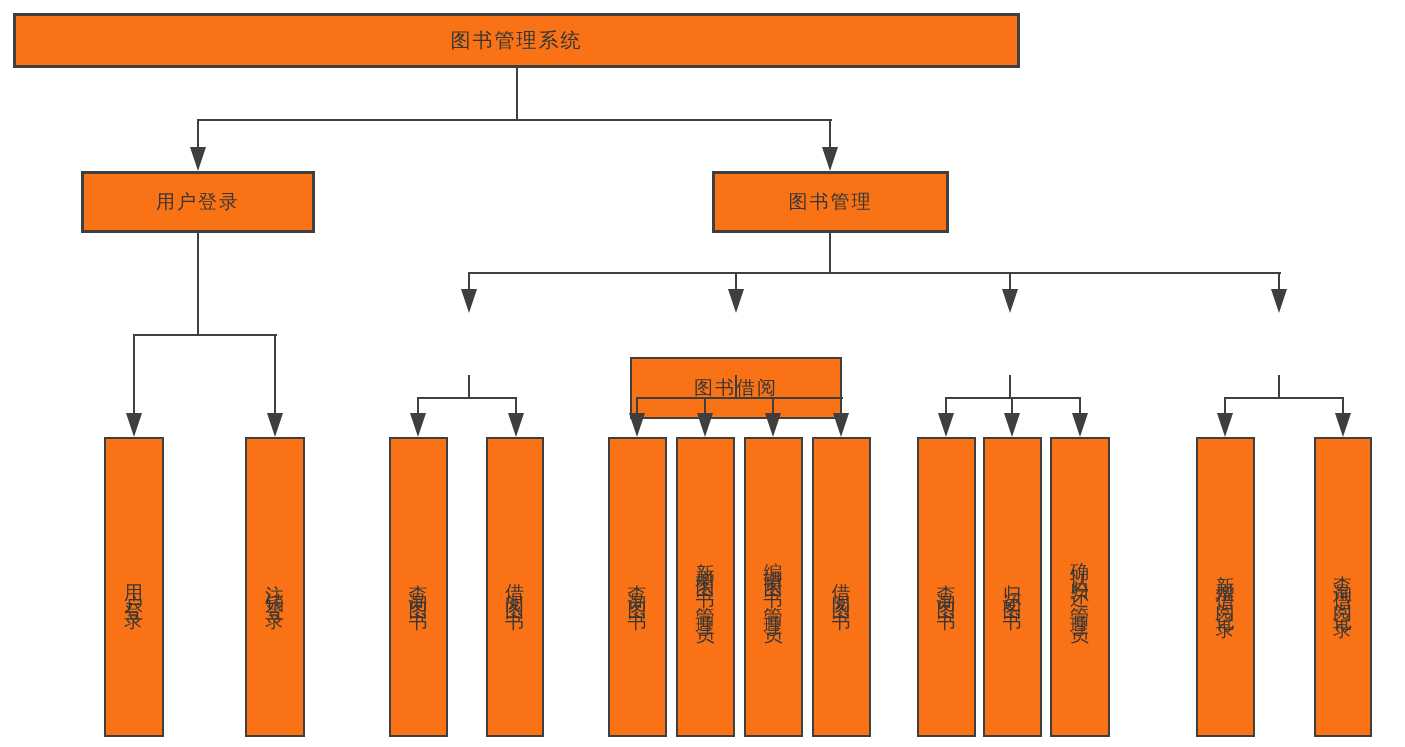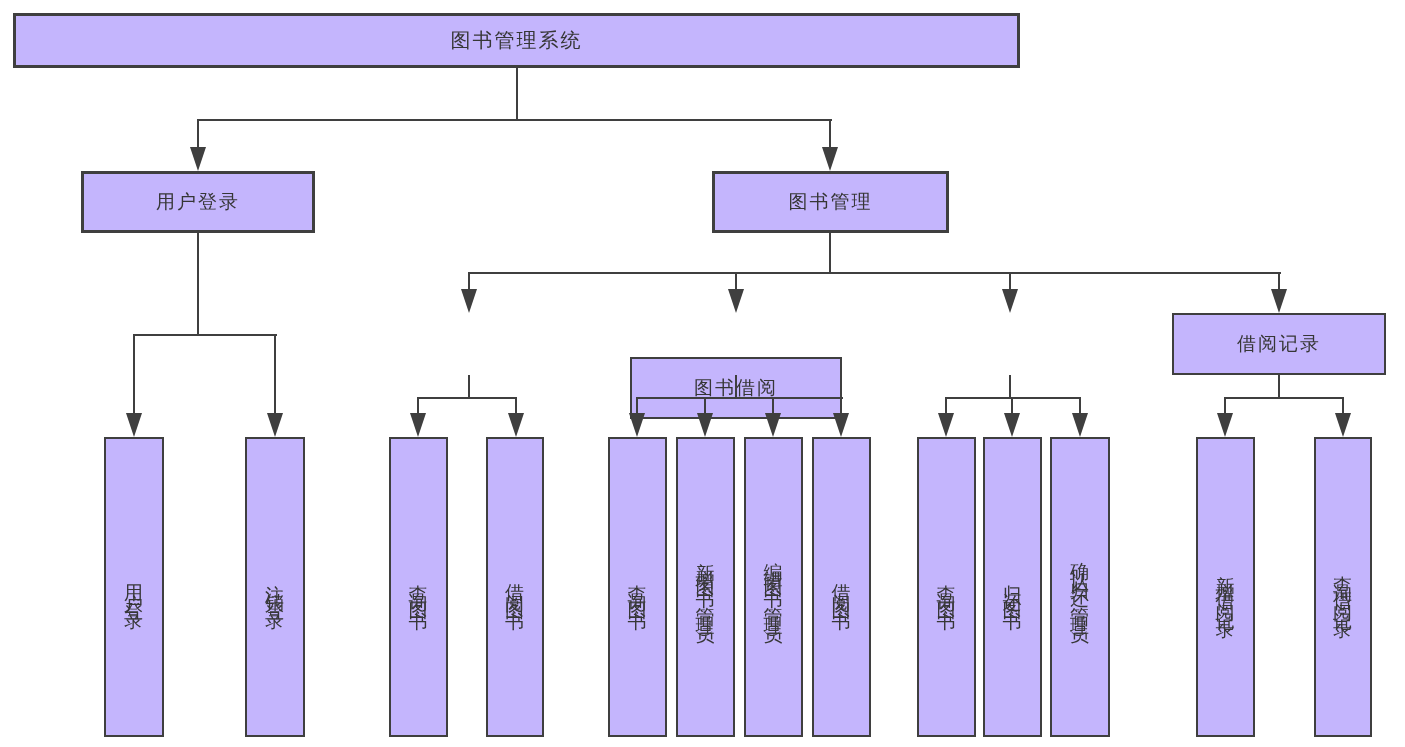--- a/index.html
+++ b/index.html
@@ -6,21 +6,21 @@
     --line:#3f3f3f; --text:#363636; --watermark:#b3b3b3; --background:#ffffff;
   }
   html,body{margin:0;padding:0;}
   body{
     width:1405px;height:747px;background:var(--background);
     font-family:"Liberation Sans","DejaVu Sans",sans-serif;color:var(--text);
     overflow:hidden;
   }
   #canvas{position:relative;width:1405px;height:747px;background:var(--background);}
   .box{
-    position:absolute;box-sizing:border-box;background:#c4b5fd;
+    position:absolute;box-sizing:border-box;background:#f97316;
     border:2.5px solid var(--line);
     display:flex;align-items:center;justify-content:center;
     color:var(--text);font-size:19px;letter-spacing:2px;
   }
   .box.thick{border-width:3px;}
   .box .vtext{
     writing-mode:vertical-rl;text-orientation:mixed;
     font-size:19px;letter-spacing:9px;line-height:1;
   }
   .line{position:absolute;background:var(--line);}
@@ -70,23 +70,20 @@
   <div class="arrow" style="left:461px;top:289px;"></div>
   <div class="line" style="left:735px;top:272px;width:2px;height:20px;"></div>
   <div class="arrow" style="left:728px;top:289px;"></div>
   <div class="line" style="left:1009px;top:272px;width:2px;height:20px;"></div>
   <div class="arrow" style="left:1002px;top:289px;"></div>
   <div class="line" style="left:1278px;top:272px;width:2px;height:20px;"></div>
   <div class="arrow" style="left:1271px;top:289px;"></div>
 
   <div class="box" style="left:630px;top:313px;width:212px;height:62px;margin-top:44px;">
     <span>图书借阅</span>
-  </div>
-  <div class="box" style="left:1172px;top:313px;width:214px;height:62px;">
-    <span>借阅记录</span>
   </div>
 
   <div class="line" style="left:468px;top:375px;width:2px;height:24px;"></div>
   <div class="line" style="left:417px;top:397px;width:100px;height:2px;"></div>
   <div class="line" style="left:417px;top:397px;width:2px;height:18px;"></div>
   <div class="arrow" style="left:410px;top:413px;"></div>
   <div class="line" style="left:515px;top:397px;width:2px;height:18px;"></div>
   <div class="arrow" style="left:508px;top:413px;"></div>
 
   <div class="line" style="left:735px;top:375px;width:2px;height:24px;"></div>

